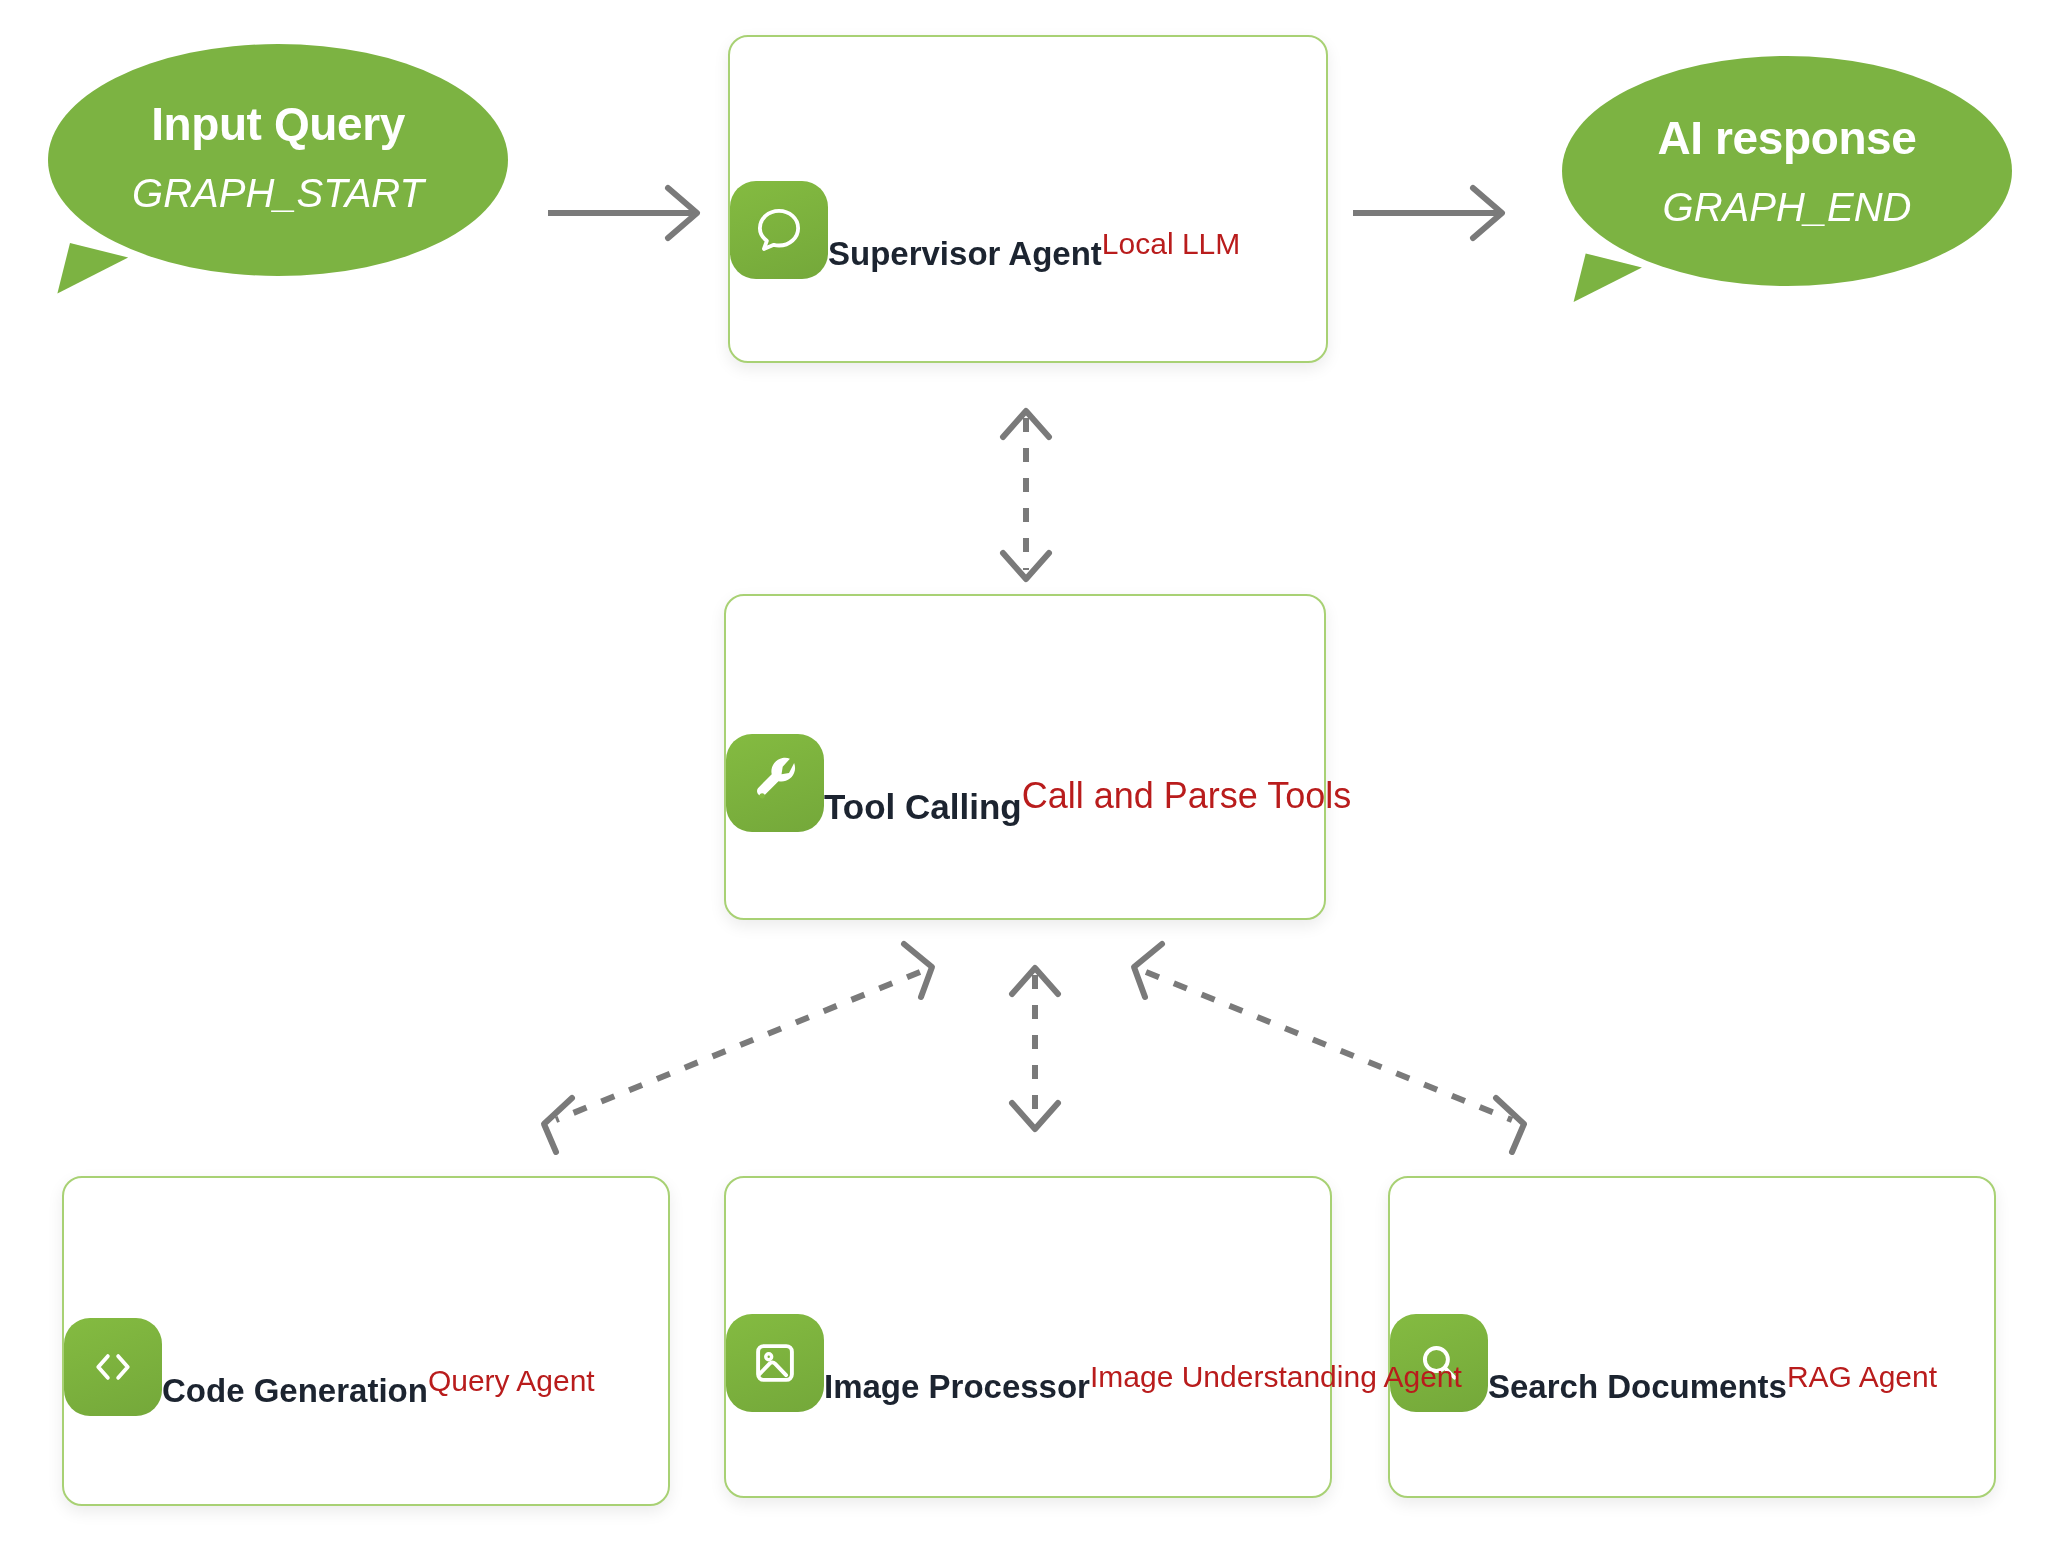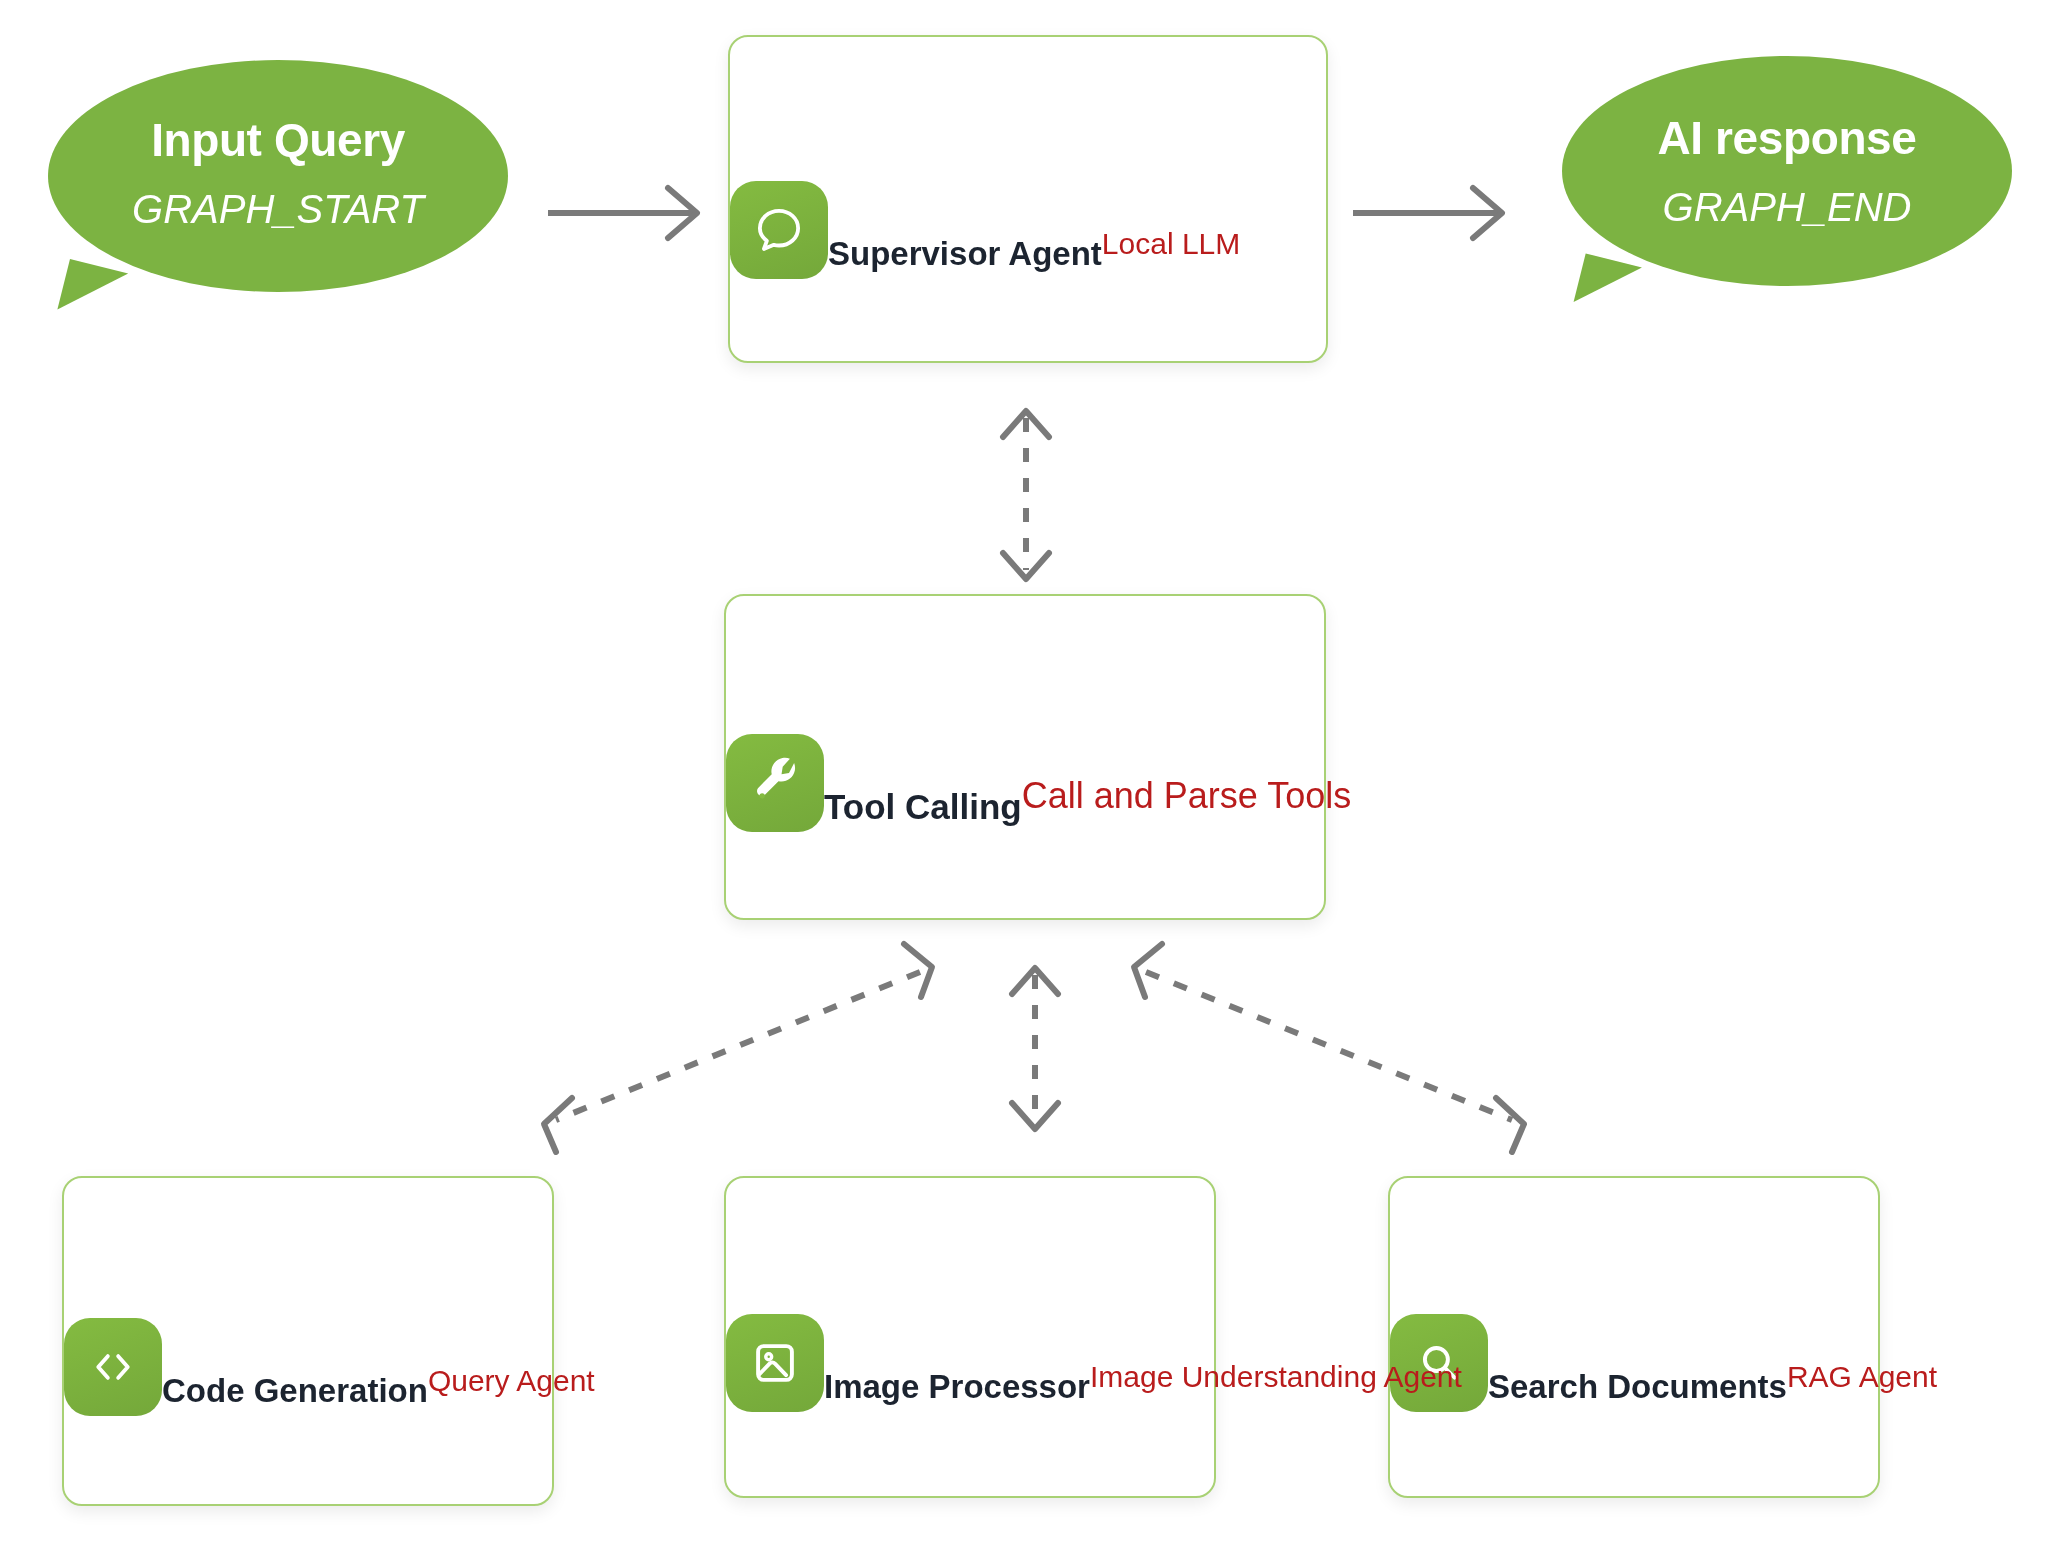--- a/index.html
+++ b/index.html
@@ -65,21 +65,21 @@
   .bubble-sub {
     font-size: 40px;
     font-style: italic;
     font-weight: normal;
     line-height: 1;
   }
 
   
   #bubble-input {
     left: 48px;
-    top: 60px;
+    top: 44px;
     width: 460px;
     height: 232px;
   }
   #bubble-input .bubble-tail {
     left: 14px;
     bottom: -32px;
     border-left: 60px solid #7cb342;
     border-right: 54px solid transparent;
     border-bottom: 52px solid transparent;
     transform: rotate(14deg);
@@ -157,21 +157,21 @@
     top: 594px;
     width: 602px;
     height: 326px;
     padding-top: 52px;
   }
   #card-tool .card-title { margin-top: 48px; font-size: 35px; }
   #card-tool .card-sub { margin-top: 26px; font-size: 36px; }
 
   .bottom-card {
     top: 1176px;
-    width: 492px;
+    width: 608px;
     height: 322px;
     padding-top: 52px;
   }
   .bottom-card .card-title { margin-top: 48px; }
   .bottom-card .card-sub { margin-top: 28px; }
 
   #card-code  { left: 62px;  height: 330px; }
   #card-image { left: 724px; }
   #card-search{ left: 1388px; }
 

